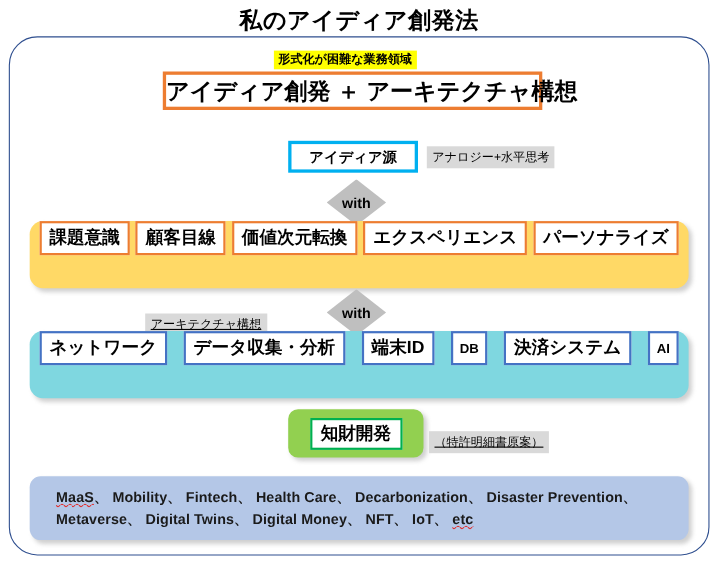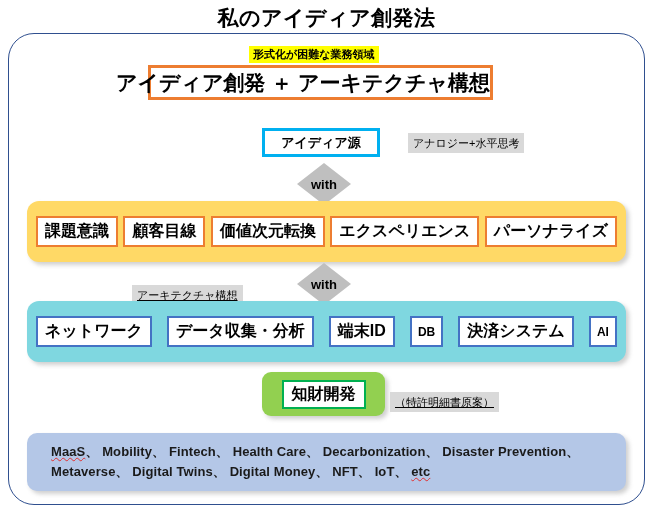--- a/index.html
+++ b/index.html
@@ -60,21 +60,21 @@
     position: absolute;
     left: 148px;
     top: 65px;
     width: 345px;
     height: 35px;
     border: 3px solid #ED7D31;
     background: #ffffff;
     box-sizing: border-box;
     display: flex;
     align-items: center;
-    justify-content: flex-end;
+    justify-content: flex-start;
     font-size: 21px;
     font-weight: bold;
     color: #000000;
     white-space: nowrap;
   }
 
   
   .idea-source-box {
     position: absolute;
     left: 262px;
@@ -98,21 +98,21 @@
     position: absolute;
     background: #D9D9D9;
     color: #000000;
     font-size: 11px;
     font-weight: normal;
     line-height: 16px;
     padding: 2px 5px;
     white-space: nowrap;
   }
   .gray-note.analogy {
-    left: 408px;
+    left: 388px;
     top: 133px;
   }
   .gray-note.arch {
     left: 132px;
     top: 285px;
     text-decoration: underline;
   }
   .gray-note.patent {
     left: 390px;
     top: 392px;
@@ -148,21 +148,21 @@
   .with-2 { left: 297px; top: 263px; }
 
   
   .row-band {
     position: absolute;
     left: 27px;
     width: 599px;
     border-radius: 12px;
     box-sizing: border-box;
     display: flex;
-    align-items: center;
+    align-items: flex-start;
     box-shadow: 3px 3px 4px rgba(150,150,150,0.45);
   }
   .row-orange {
     top: 201px;
     height: 61px;
     background: #FFD966;
     justify-content: space-between;
     padding: 0 9px;
   }
   .row-teal {

